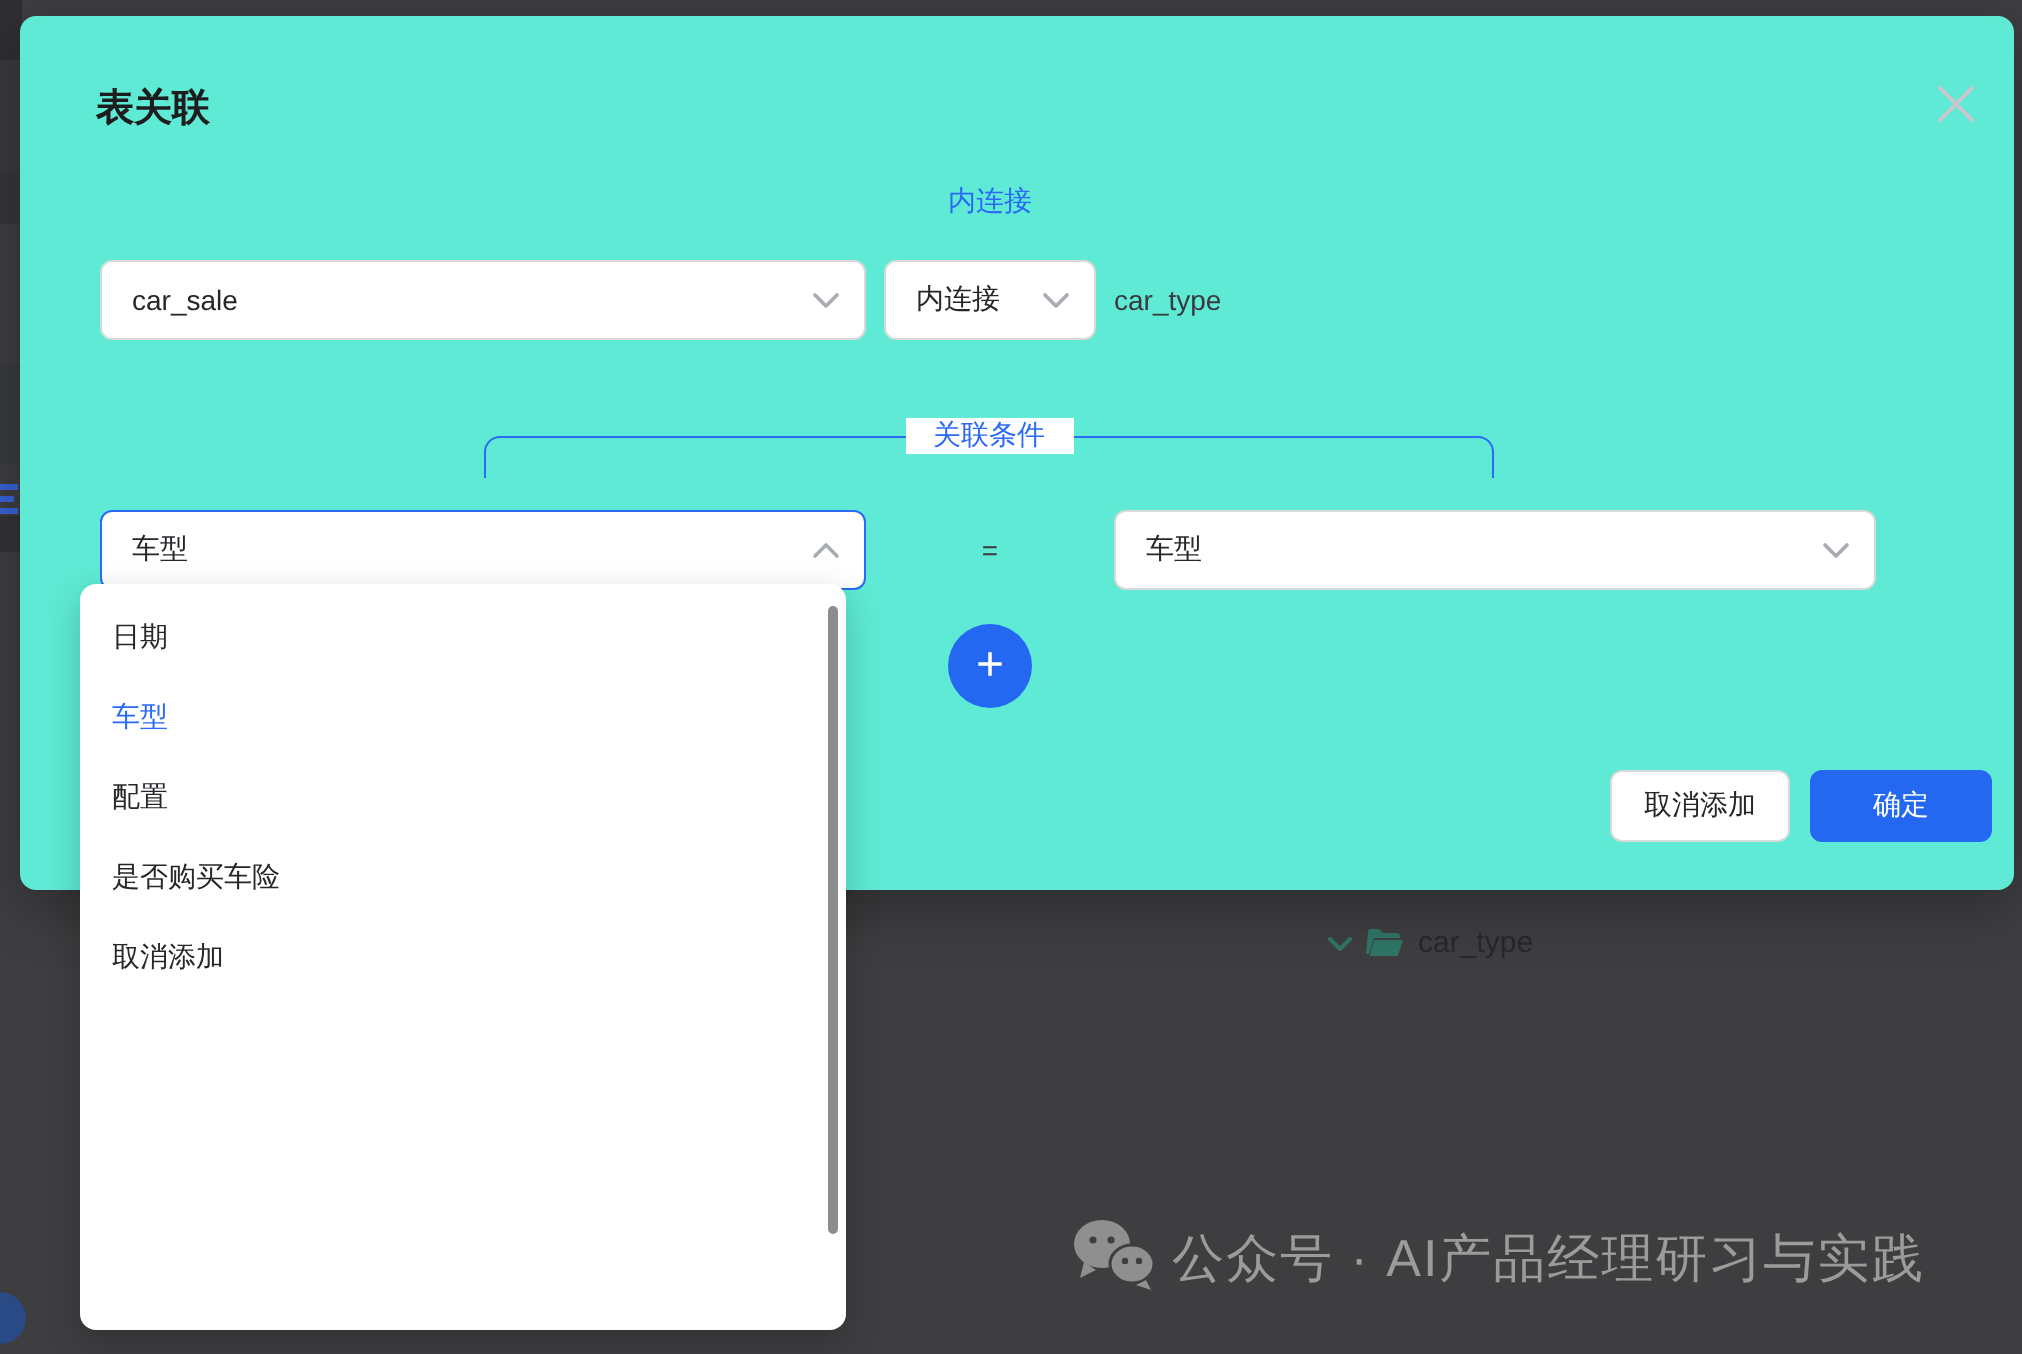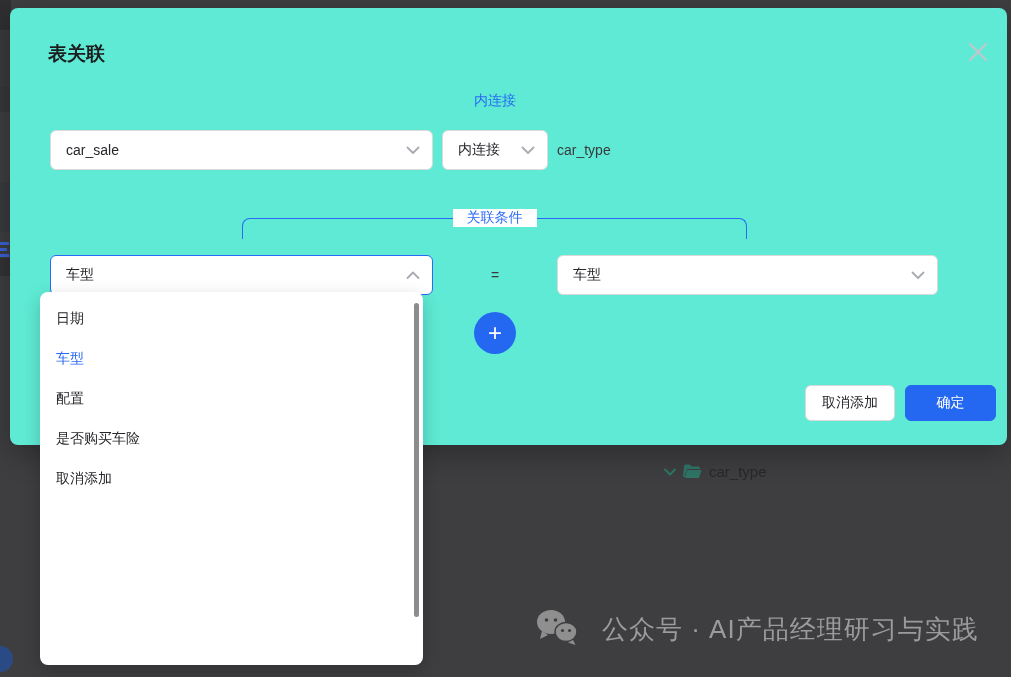--- a/index.html
+++ b/index.html
@@ -18,21 +18,21 @@
   .bg-frag i { display:block; background:#3a62d8; }
   .bg-frag i.f1 { width:9px; height:3px; margin-top:3px; }
   .bg-frag i.f2 { width:7px; height:3px; margin-top:3px; }
   .bg-frag i.f3 { width:9px; height:3px; margin-top:3px; }
   .bg-fab { position:absolute; left:-13px; top:646px; width:26px; height:26px; border-radius:50%; background:#2a4a85; }
 
   .bg-tree { position:absolute; left:664px; top:463px; display:flex; align-items:center; gap:7px; }
   .bg-tree .label { font-size:15px; color:#26282a; }
   .tree-chevron svg, .tree-folder svg { display:block; }
 
-  .watermark { position:absolute; left:536px; top:609px; display:flex; align-items:center; gap:24px; }
+  .watermark { position:absolute; left:536px; top:609px; display:flex; align-items:center; gap:8px; }
   .watermark .wm-text { font-size:26px; color:#9b9b9b; font-weight:500; letter-spacing:1px; }
 
   
   .modal { position:absolute; left:10px; top:8px; width:997px; height:437px; background:#5eead4;
            border-radius:8px; box-shadow:0 8px 30px rgba(0,0,0,.30); }
   .modal-close { position:absolute; left:948px; top:24px; width:40px; height:40px; display:flex;
                  align-items:center; justify-content:center; cursor:pointer; background:none; border:none; }
   .modal-title { position:absolute; left:38px; top:33px; font-size:19px; font-weight:600; color:#1d1d1f; }
 
   .join-link { position:absolute; left:40px; top:84px; width:890px; text-align:center;

